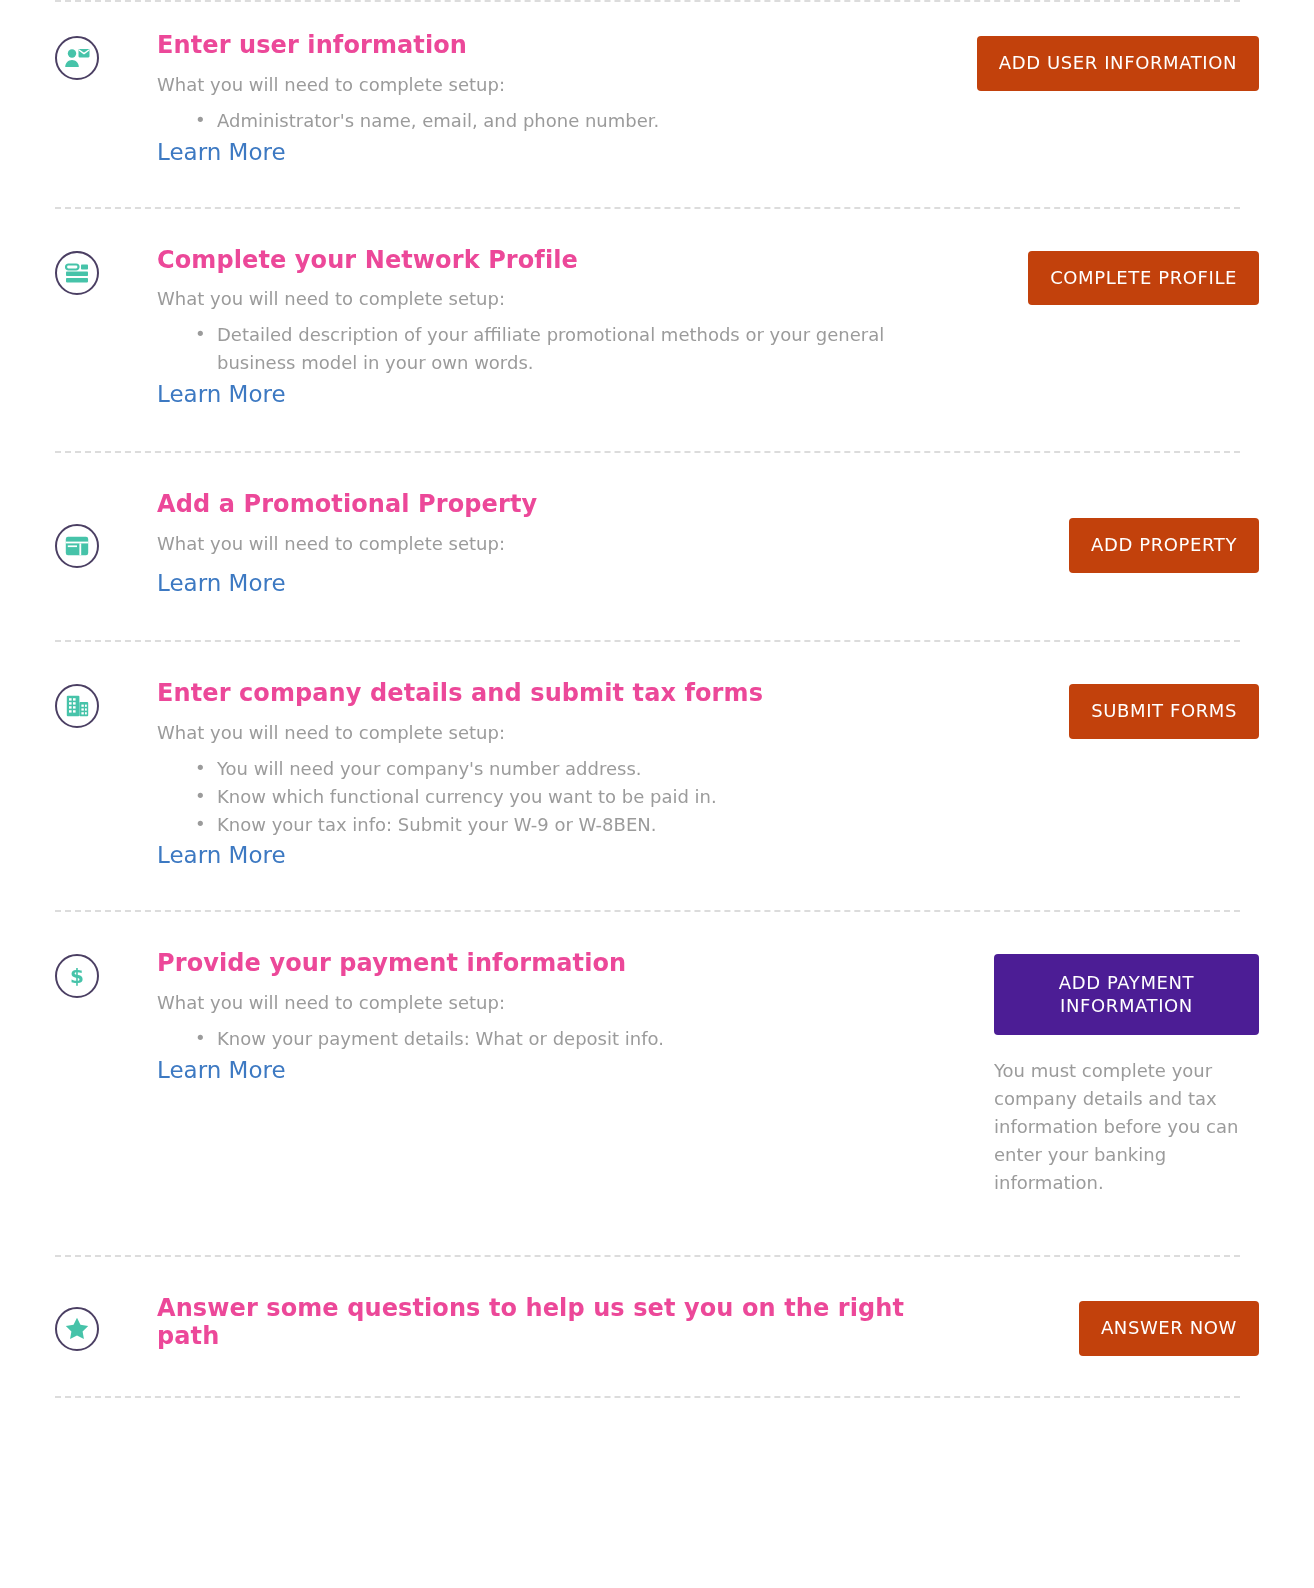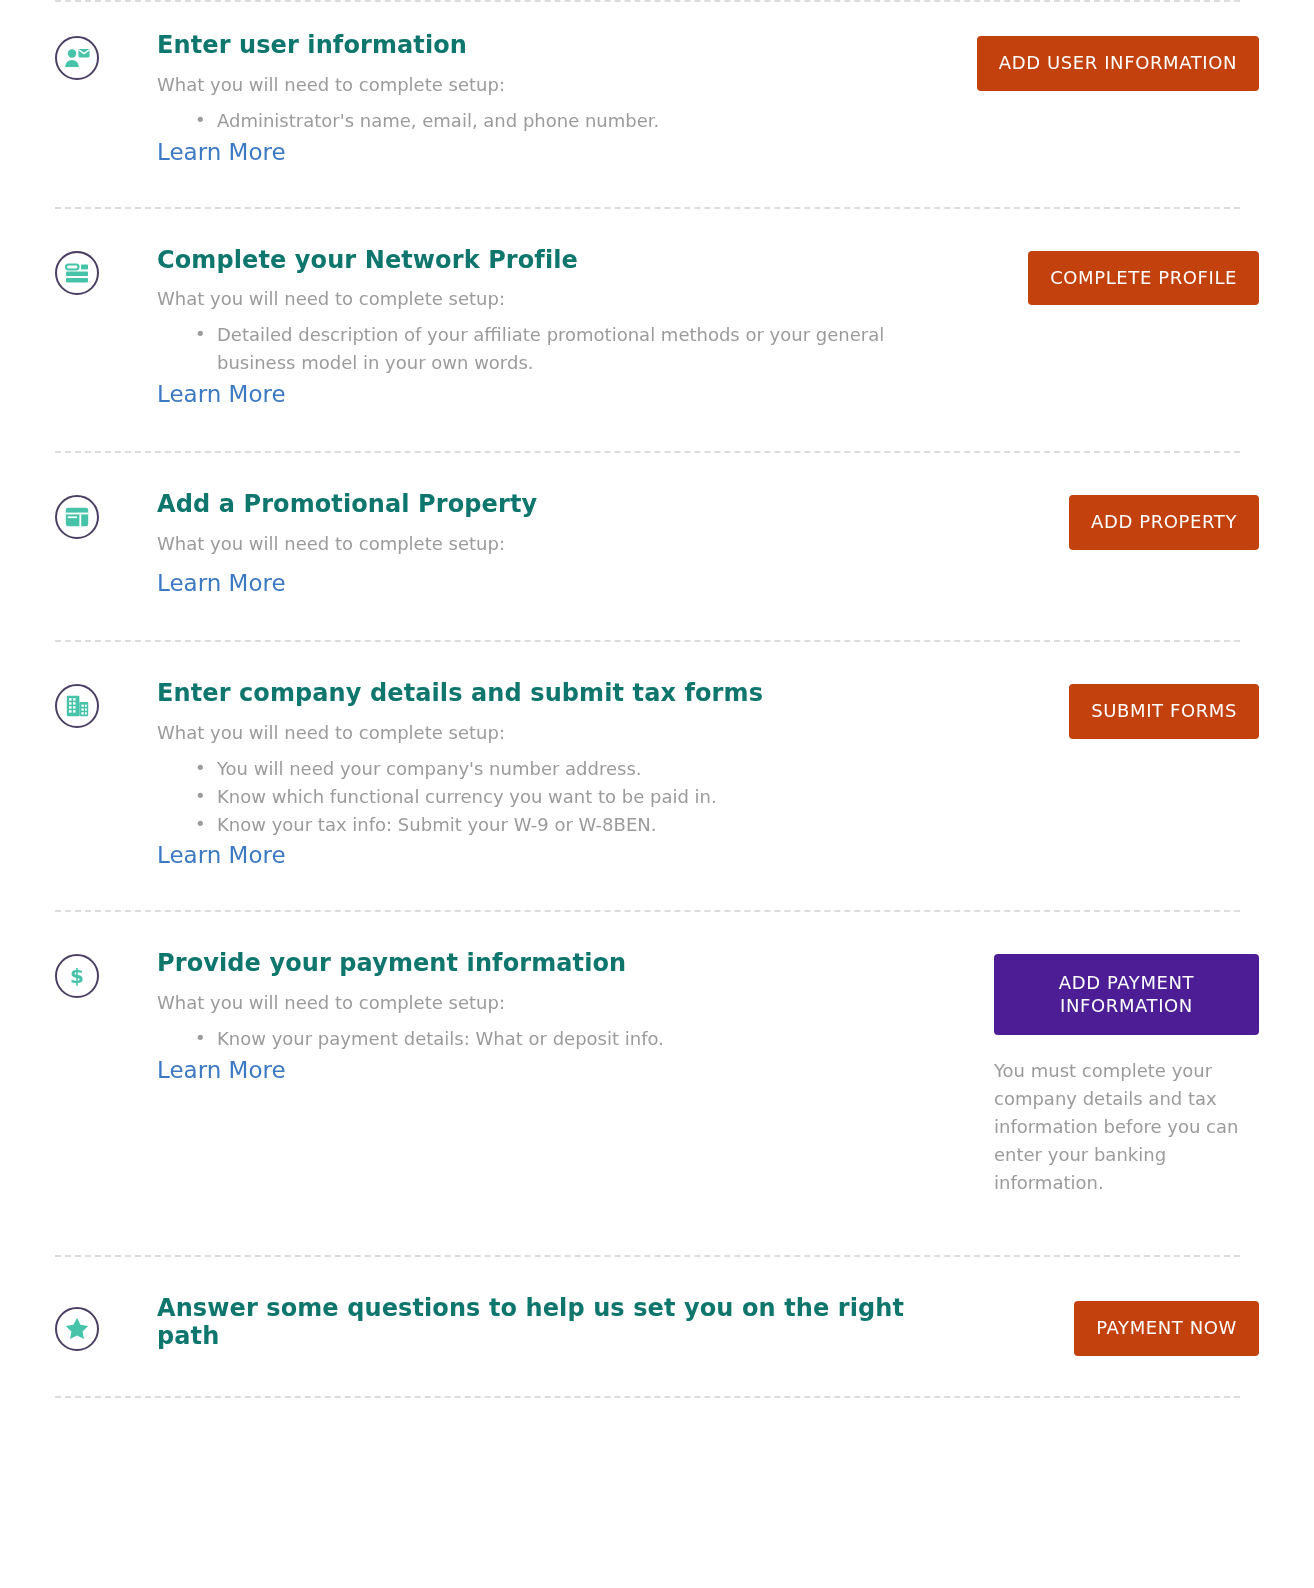--- a/index.html
+++ b/index.html
@@ -64,21 +64,21 @@
 
   .step-body {
     flex: 1 1 auto;
     min-width: 0;
     padding-right: 40px;
   }
 
   .step-title {
     font-size: 24px;
     font-weight: bold;
-    color: #0f766e;
+    color: #ec4899;
     line-height: 1.15;
     margin: 0 0 12px 0;
     letter-spacing: 0.1px;
   }
 
   .step-subtitle {
     font-size: 18px;
     color: #9b9b9b;
     margin: 0 0 10px 0;
     line-height: 1.4;
@@ -151,21 +151,21 @@
     font-size: 18px;
     color: #9b9b9b;
     line-height: 1.55;
     text-align: left;
     width: 265px;
   }
 
   
   .step.s1 { padding-top: 30px;  padding-bottom: 42px; }
   .step.s2 { padding-top: 38px;  padding-bottom: 44px; }
-  .step.s3 { padding-top: 38px;  padding-bottom: 44px; }
+  .step.s3 { padding-top: 38px;  padding-bottom: 44px; align-items: center; }
   .step.s4 { padding-top: 38px;  padding-bottom: 42px; }
   .step.s5 { padding-top: 38px;  padding-bottom: 40px; }
 
   .step.s6 {
     padding-top: 38px;
     padding-bottom: 34px;
     align-items: center;
   }
   .step.s6 .step-icon-col { padding-top: 0; }
   .step.s6 .step-title { margin-bottom: 12px; }
@@ -324,19 +324,19 @@
       <span class="icon-circle">
         <svg width="24" height="23" viewBox="0 0 24 23" aria-hidden="true">
           <path d="M12 0.8l3.46 7.02 7.74 1.12-5.6 5.46 1.32 7.72L12 18.48l-6.92 3.64 1.32-7.72-5.6-5.46 7.74-1.12z" fill="#46c3a9"></path>
         </svg>
       </span>
     </div>
     <div class="step-body">
       <h2 class="step-title">Answer some questions to help us set you on the right path</h2>
     </div>
     <div class="step-action">
-      <button class="btn">PAYMENT NOW</button>
+      <button class="btn">ANSWER NOW</button>
     </div>
   </div>
 
   <div class="divider"></div>
 
 </div>
 
 </body></html>

